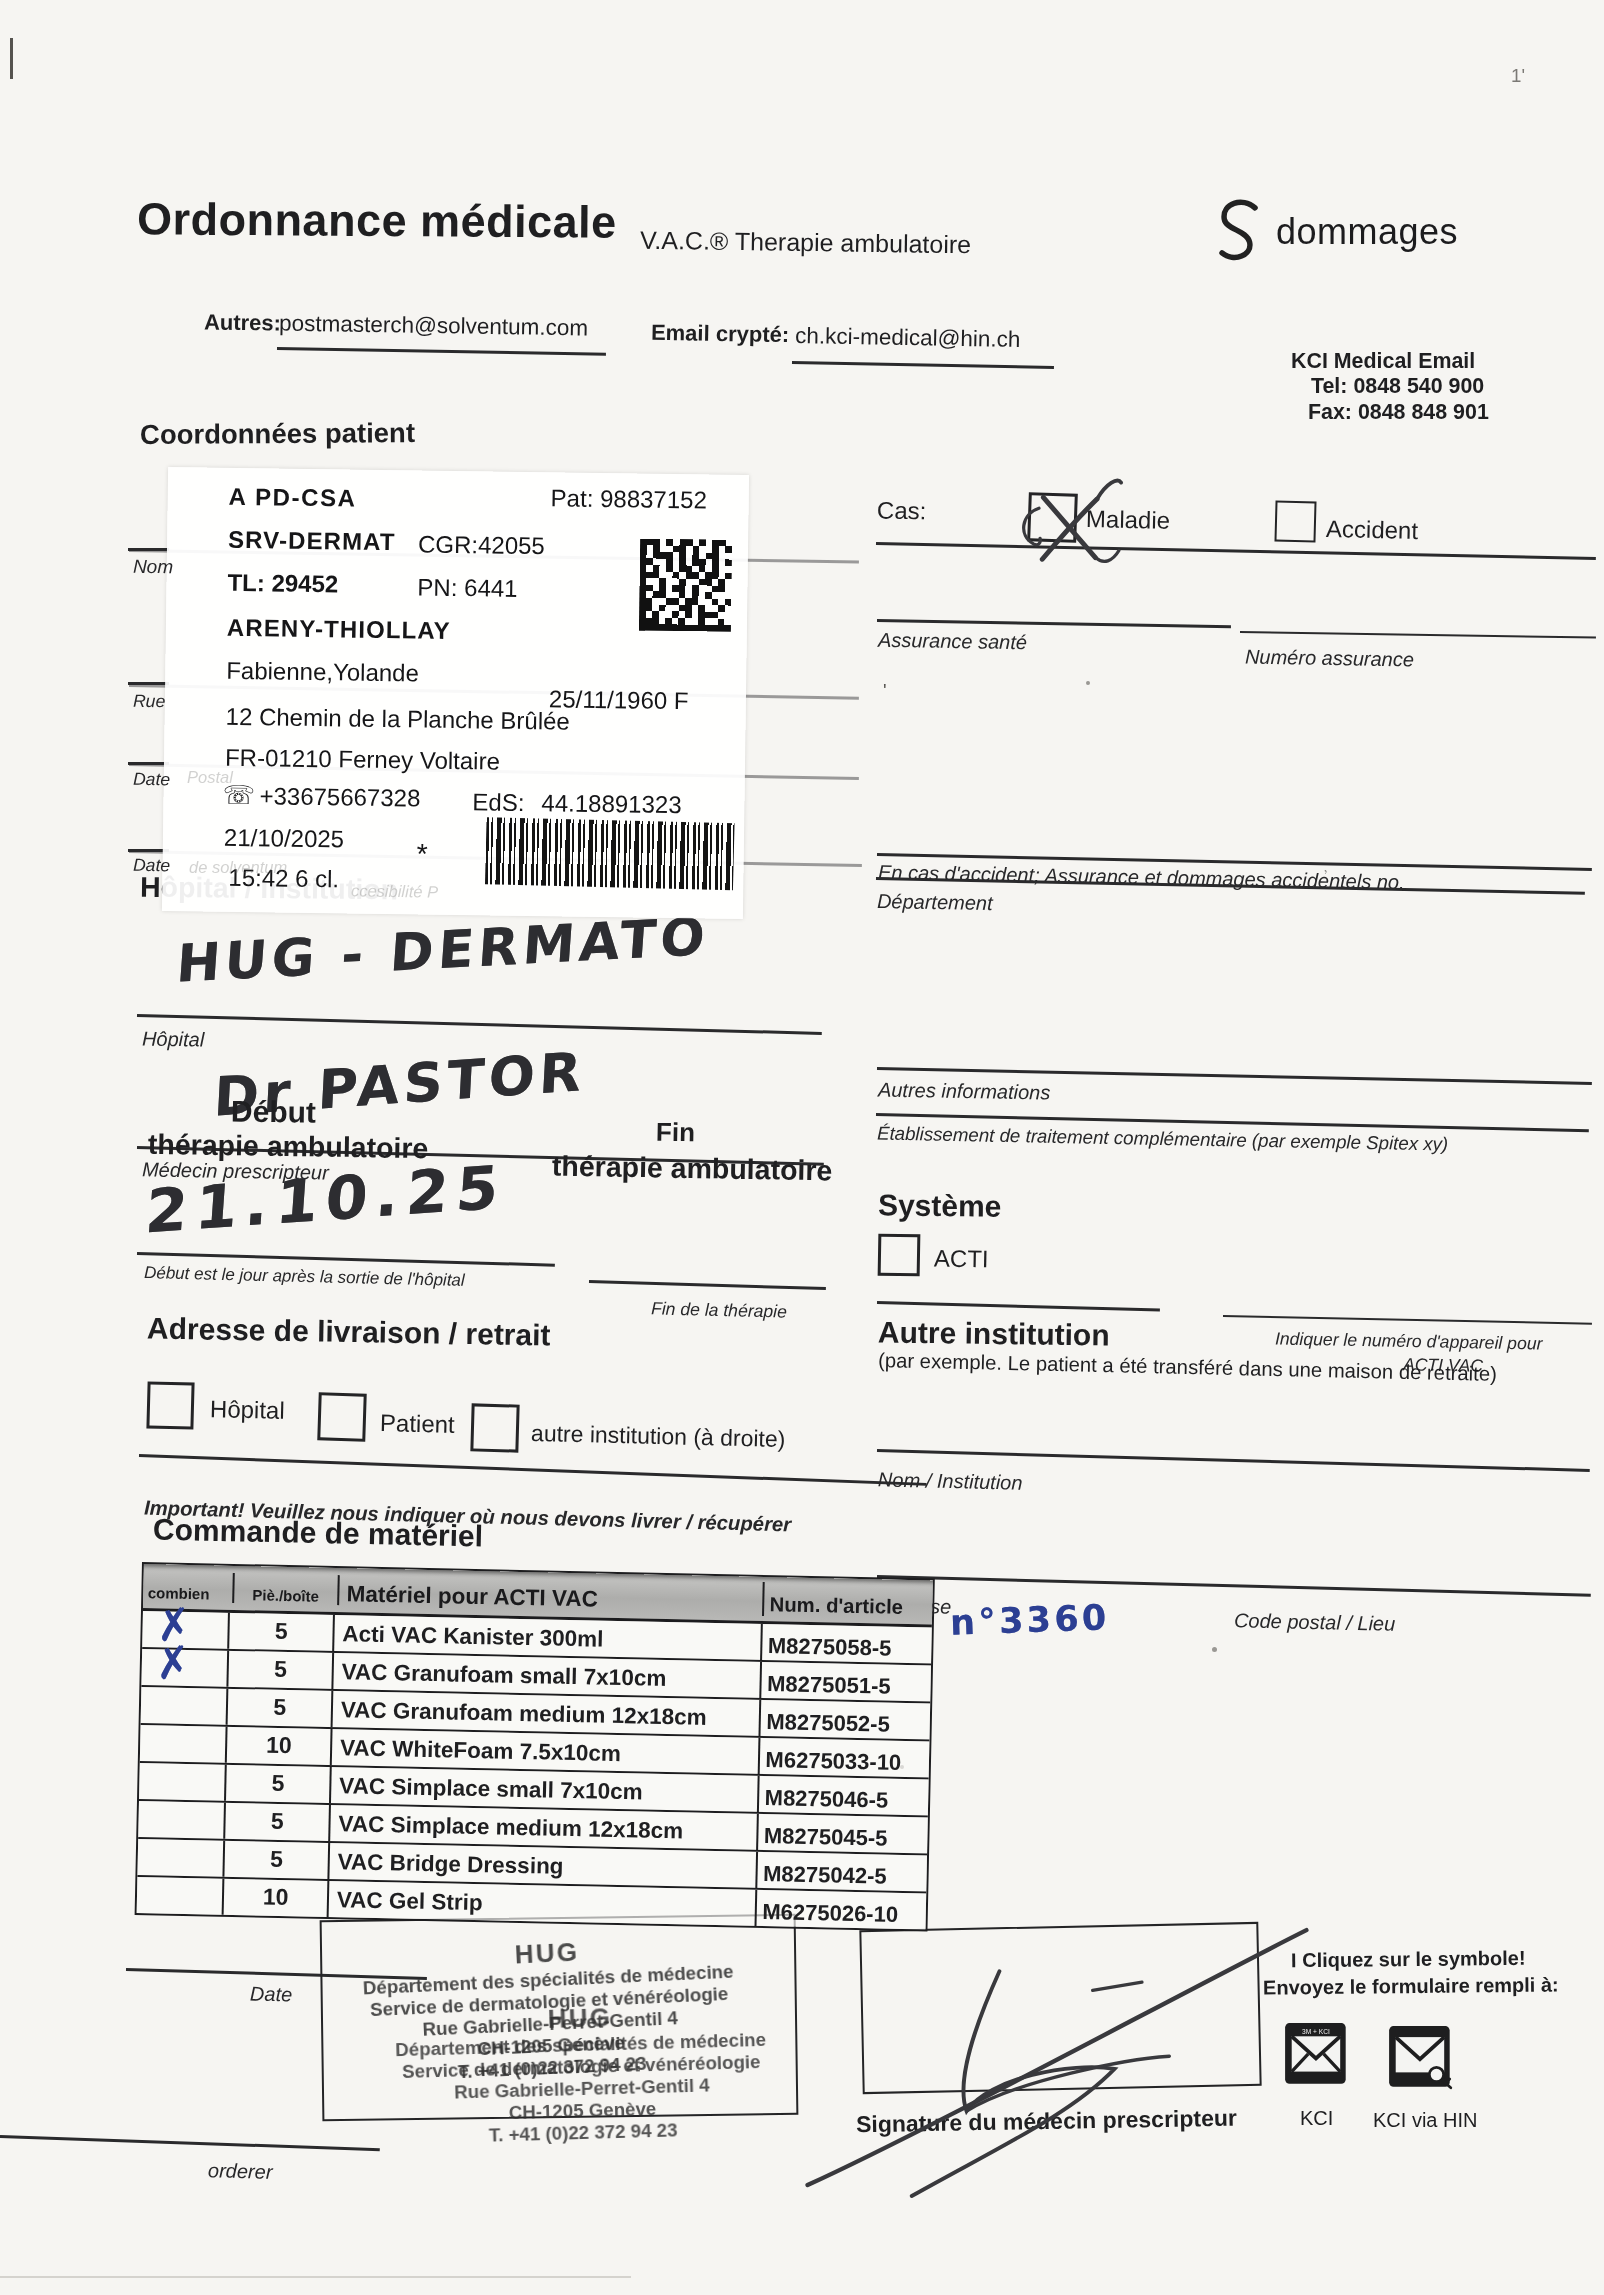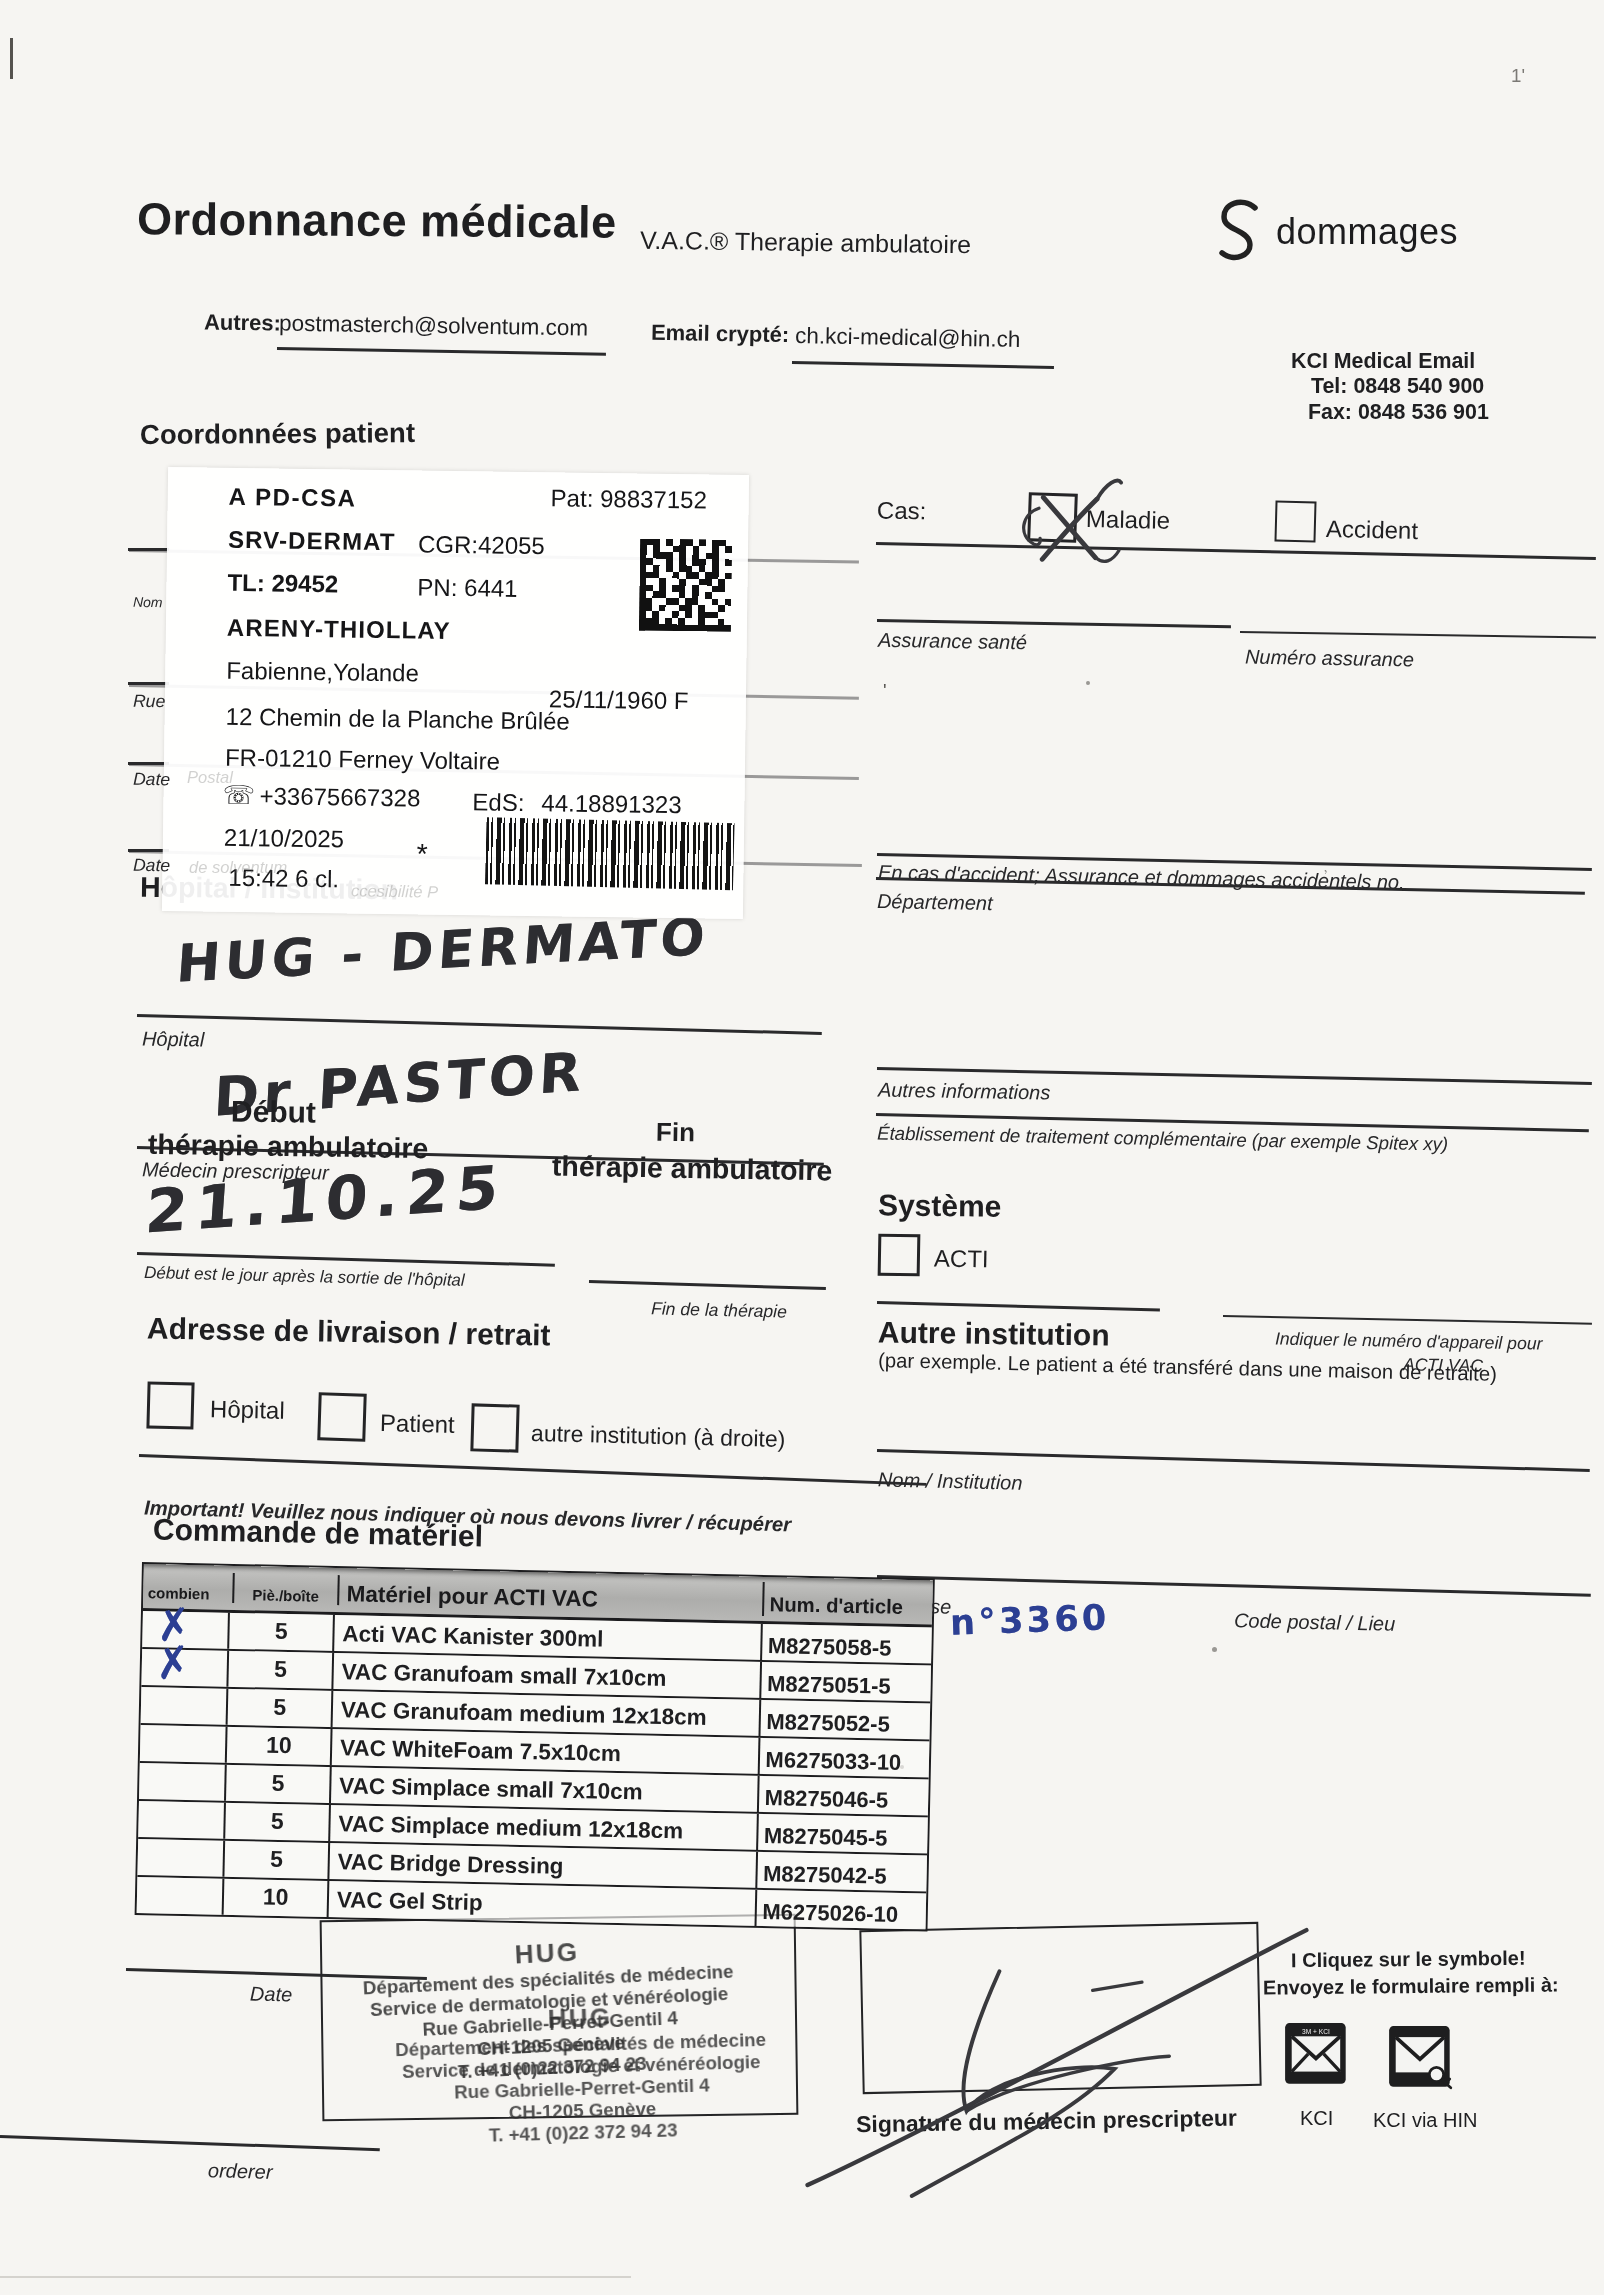--- a/index.html
+++ b/index.html
@@ -63,34 +63,34 @@
 
   <div class="abs b" style="left:204px;top:310px;font-size:22px;transform:rotate(.8deg);">Autres:</div>
   <div class="abs" style="left:279px;top:313px;font-size:22.5px;transform:rotate(.9deg);">postmasterch@solventum.com</div>
   <div class="line" style="left:277px;top:347px;width:329px;transform:rotate(1deg);height:2.7px;"></div>
   <div class="abs b" style="left:651px;top:321px;font-size:22px;transform:rotate(1deg);">Email crypté:</div>
   <div class="abs" style="left:795px;top:325px;font-size:22.5px;transform:rotate(1deg);">ch.kci-medical@hin.ch</div>
   <div class="line" style="left:792px;top:361px;width:262px;transform:rotate(1.1deg);height:2.7px;"></div>
 
   <div class="abs" style="left:1291px;top:349px;font-size:21.4px;font-weight:600;">KCI Medical Email</div>
   <div class="abs" style="left:1311px;top:374px;font-size:21.4px;font-weight:600;">Tel: 0848 540 900</div>
-  <div class="abs" style="left:1308px;top:400px;font-size:21.4px;font-weight:600;">Fax: 0848 536 901</div>
+  <div class="abs" style="left:1308px;top:400px;font-size:21.4px;font-weight:600;">Fax: 0848 848 901</div>
 
   <div class="abs b" style="left:140px;top:418px;font-size:27.5px;transform:rotate(-.4deg);">Coordonnées patient</div>
 
   <div class="line" style="left:129px;top:549px;width:730px;transform:rotate(.9deg);opacity:.45;height:2.7px;"></div>
   <div class="line" style="left:129px;top:684px;width:730px;transform:rotate(1deg);opacity:.45;height:2.7px;"></div>
   <div class="line" style="left:129px;top:763px;width:730px;transform:rotate(1.1deg);opacity:.45;height:2.7px;"></div>
   <div class="line" style="left:129px;top:850px;width:733px;transform:rotate(1.1deg);opacity:.45;height:2.7px;"></div>
   <div class="line" style="left:128px;top:548px;width:41px;height:3.3px;"></div>
   <div class="line" style="left:128px;top:682px;width:41px;height:3.3px;"></div>
   <div class="line" style="left:128px;top:762px;width:41px;height:3.3px;"></div>
   <div class="line" style="left:128px;top:849px;width:41px;height:3.3px;"></div>
 
-  <div class="abs lbl" style="left:133px;top:556px;font-size:14px;z-index:3;transform:rotate(1deg);margin-top:38px;">Nom</div>
+  <div class="abs lbl" style="left:133px;top:556px;font-size:19px;z-index:3;transform:rotate(1deg);">Nom</div>
   <div class="abs lbl" style="left:133px;top:691px;font-size:17.6px;z-index:3;transform:rotate(1deg);">Rue</div>
   <div class="abs lbl" style="left:133px;top:769px;font-size:17.6px;z-index:3;transform:rotate(1deg);">Date</div>
   <div class="abs lbl" style="left:133px;top:855px;font-size:17.6px;z-index:3;transform:rotate(1deg);">Date</div>
 
   <div class="ghost" style="left:187px;top:768px;font-size:16.5px;">Postal</div>
   <div class="ghost" style="left:189px;top:858px;font-size:16.5px;">de solventum</div>
   <div class="ghost" style="left:351px;top:882px;font-size:16.5px;transform:rotate(1deg);">ccesibilité P</div>
 
   <div class="sticker">
     <div class="abs b" style="left:61px;top:15.4px;letter-spacing:1.6px;">A  PD-CSA</div>

